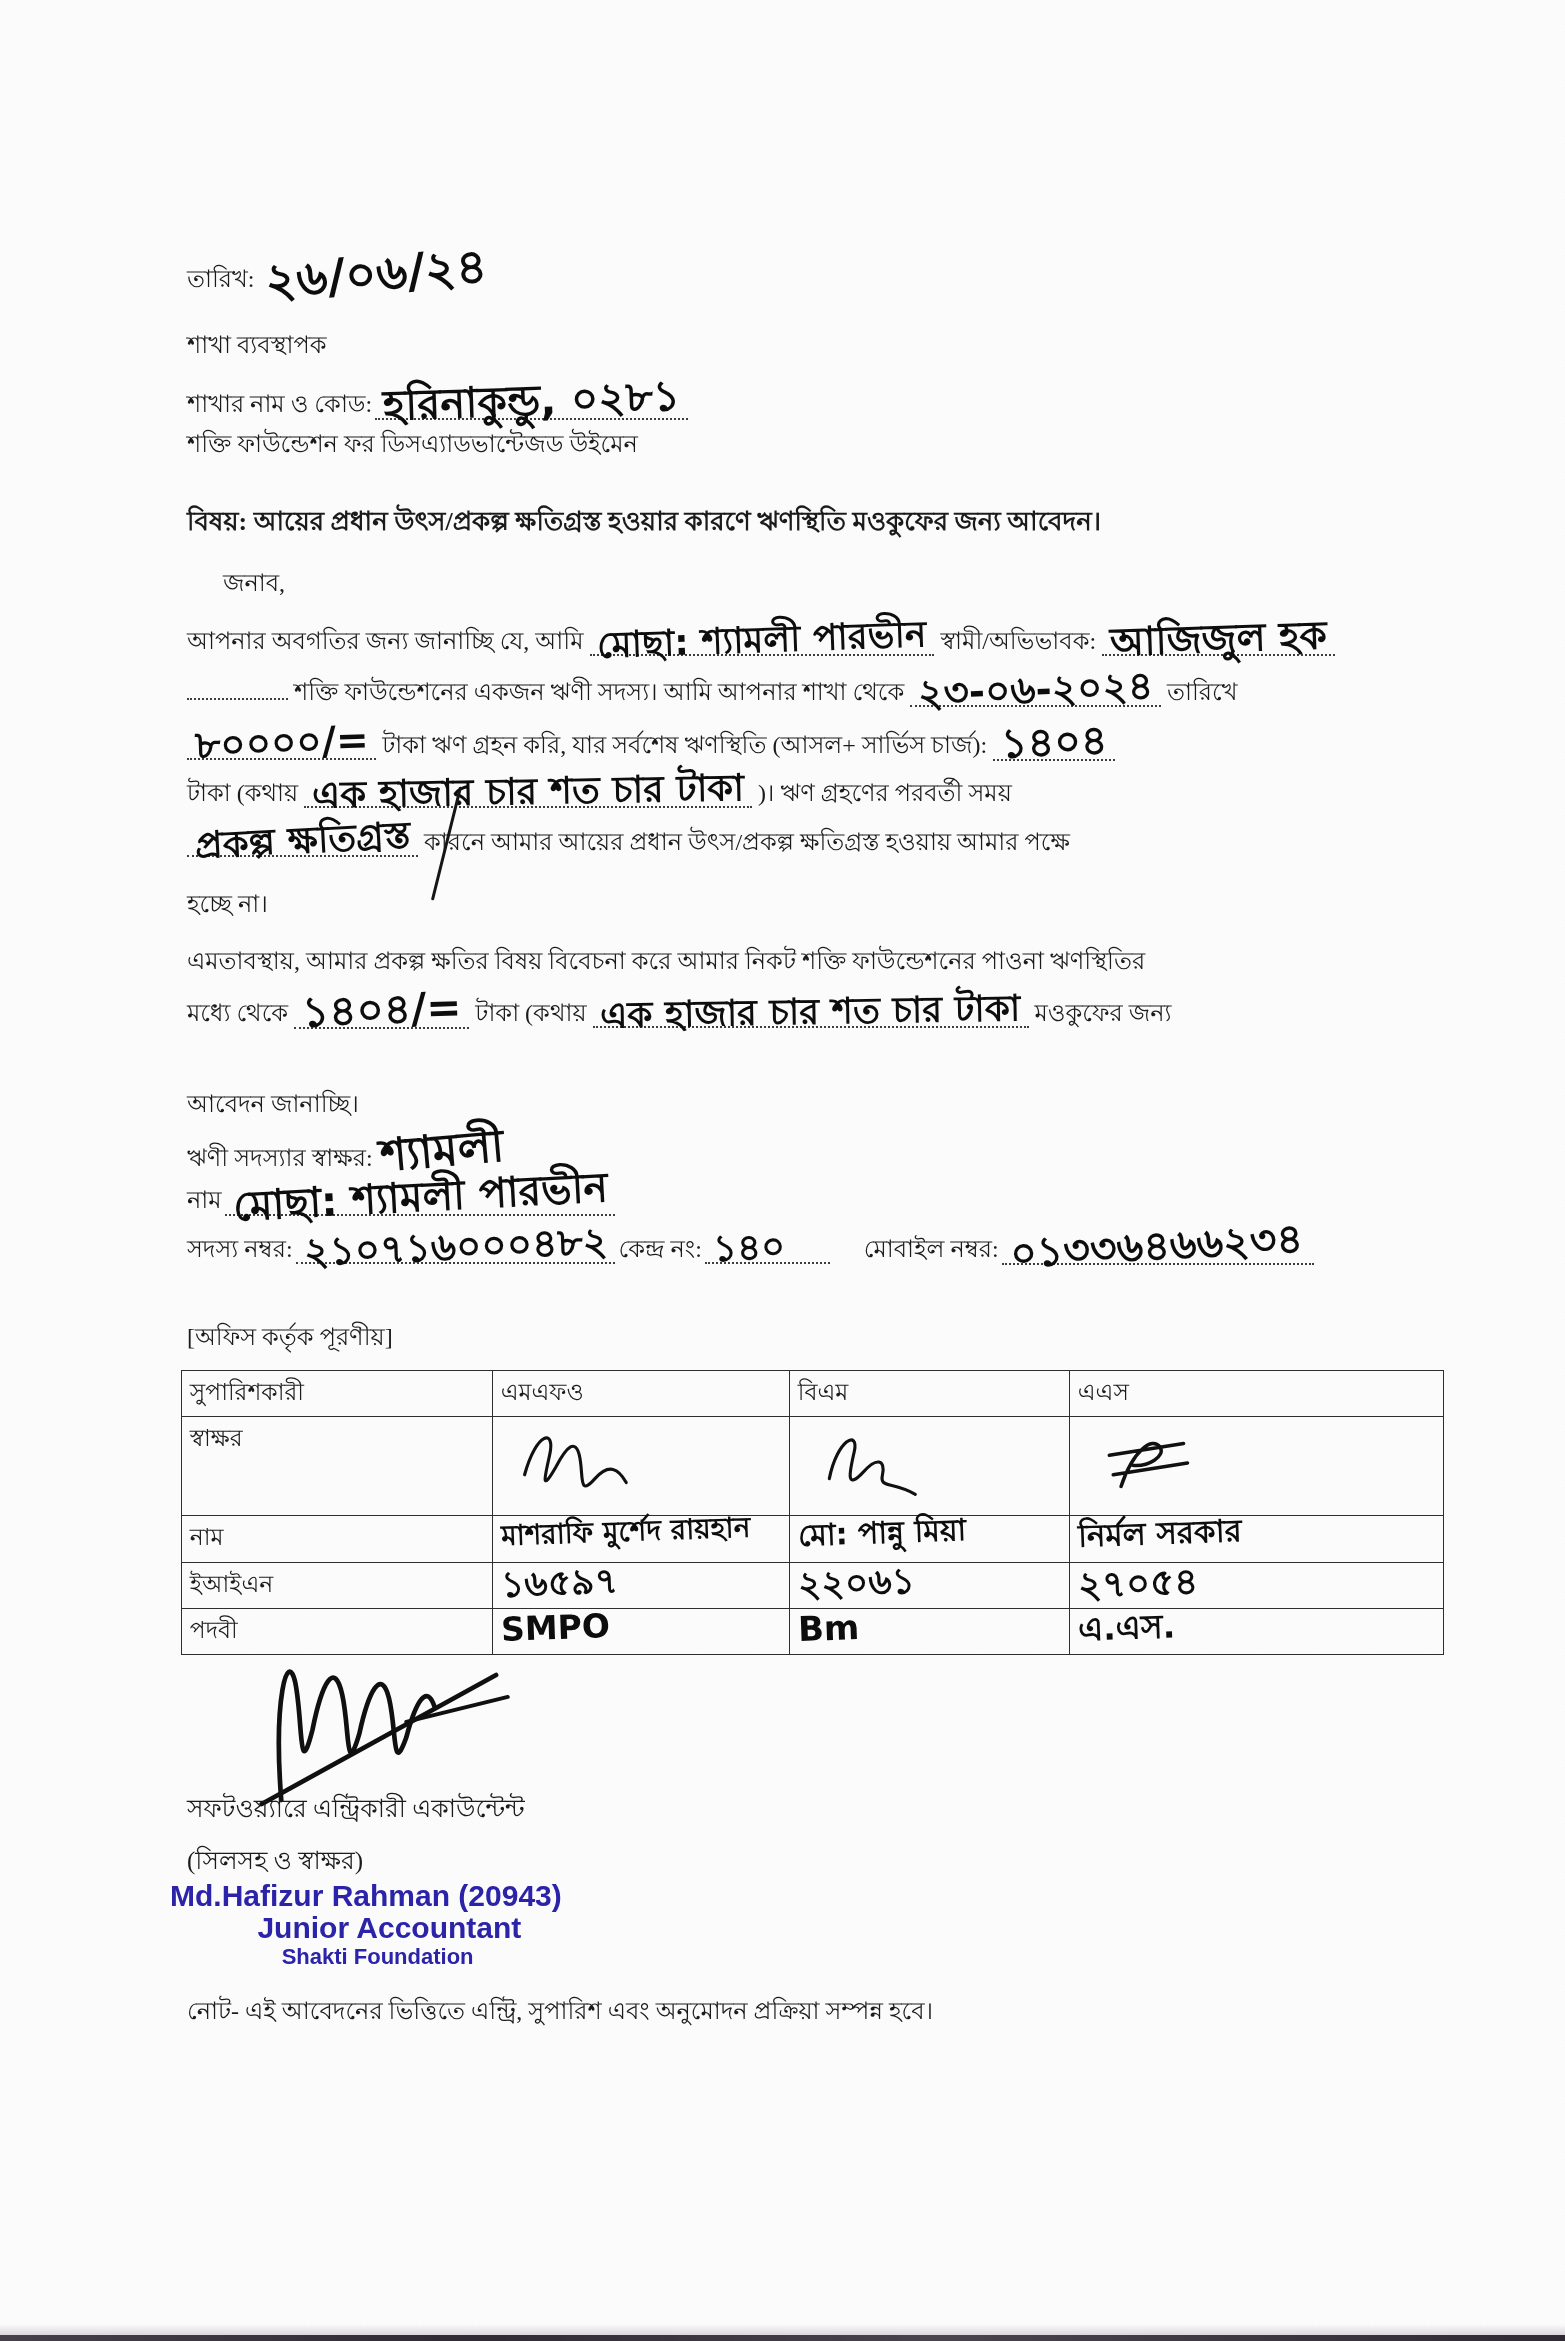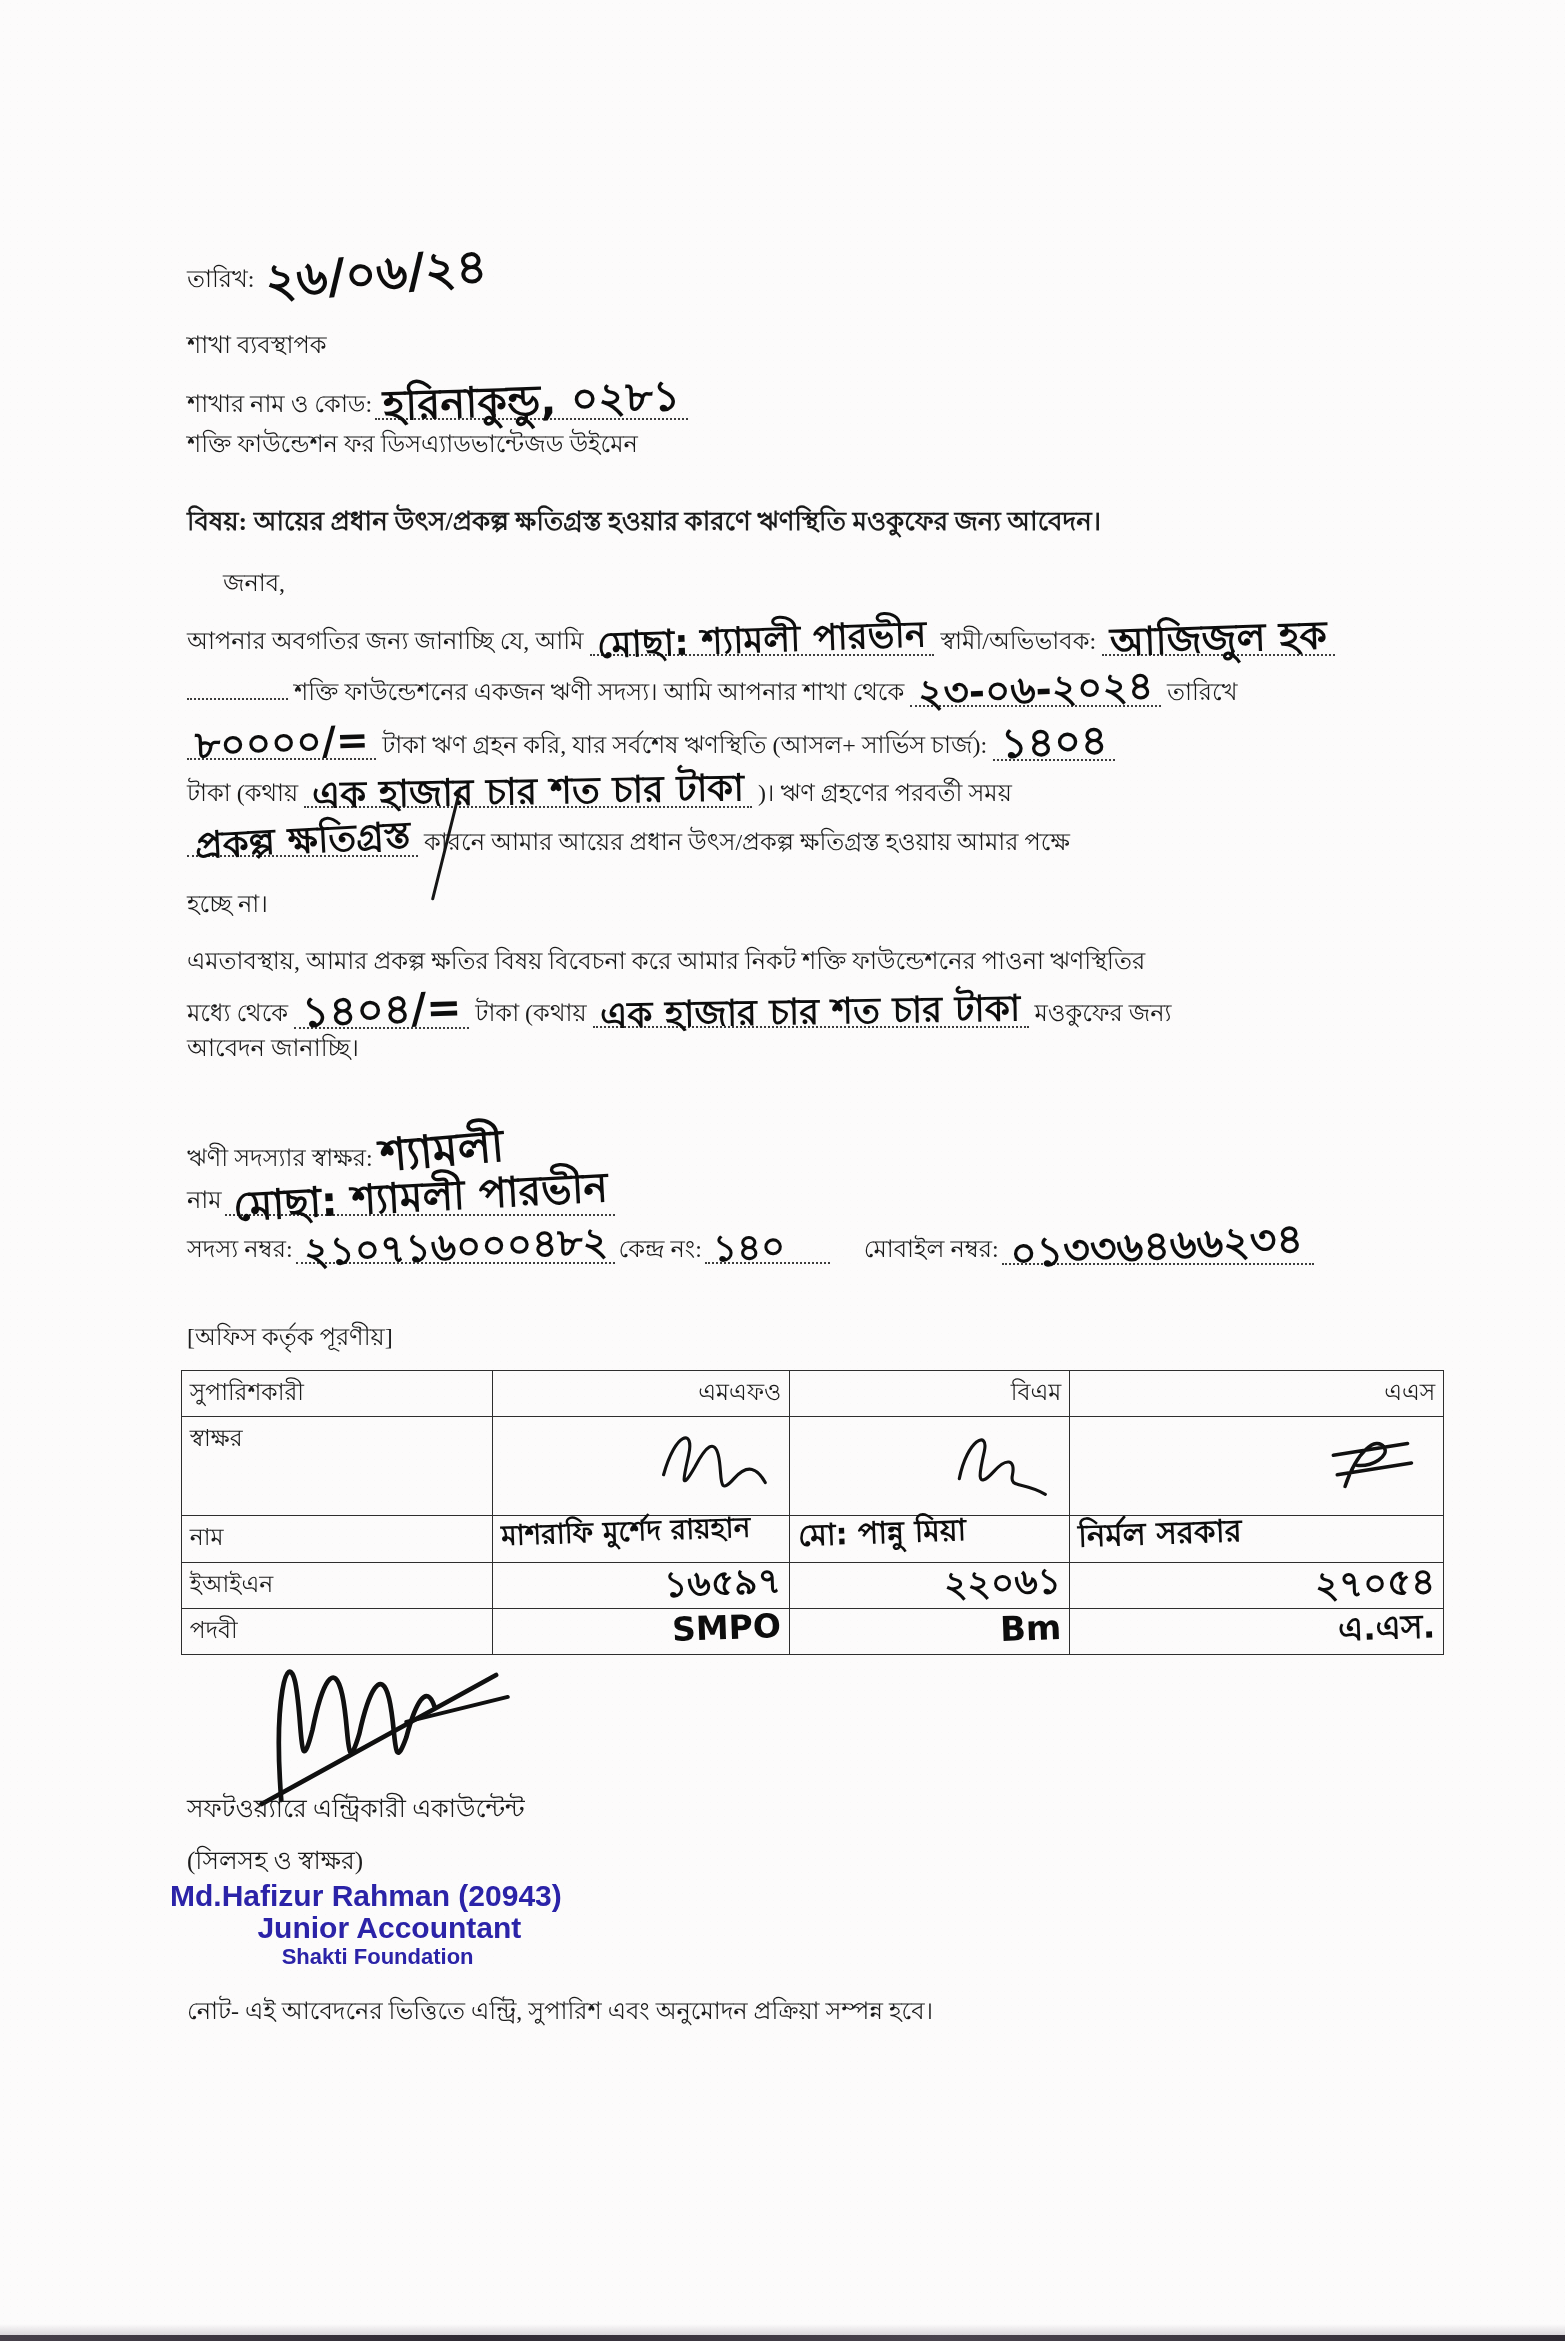--- a/index.html
+++ b/index.html
@@ -42,21 +42,21 @@
     table-layout:fixed;
     width:1262px;
   }
   table.office td{
     border:1.6px solid #2e2e2e;
     padding:3.1px 7.8px;
     font-size:23.4px;
     vertical-align:top;
     overflow:visible;
   }
-  .cell-center{text-align:right;}
+  .cell-center{text-align:left;}
   .sig-svg{overflow:visible;}
   .stamp{
     font-family:"Liberation Sans","DejaVu Sans",sans-serif;
     font-weight:bold;
     line-height:1.08;
   }
   .scan-edge{
     position:absolute;left:0;bottom:0;width:100%;height:7px;
     background:linear-gradient(to right,#46404a 0%,#2f2a33 30%,#49434d 60%,#2f2a33 100%);
   }
@@ -117,21 +117,21 @@
   <div class="abs" style="left:445px;top:785px;width:3.1px;height:117px;background:#161616;transform:rotate(14deg);border-radius:2.3px;"></div>
 
   <div class="line pr" style="top:945px;">এমতাবস্থায়, আমার প্রকল্প ক্ষতির বিষয় বিবেচনা করে আমার নিকট শক্তি ফাউন্ডেশনের পাওনা ঋণস্থিতির</div>
   <div class="line pr" style="top:987px;">
     <span>মধ্যে থেকে</span>
     <span class="fill"><span class="hw" style="font-size:42px;">১৪০৪/=</span></span>
     <span>টাকা  (কথায়</span>
     <span class="fill"><span class="hw" style="font-size:36px;transform:rotate(-1deg);">এক হাজার চার শত চার টাকা</span></span>
     <span>মওকুফের জন্য</span>
   </div>
-  <div class="line pr" style="top:1032px;">আবেদন জানাচ্ছি।</div>
+  <div class="line pr" style="top:1088px;">আবেদন জানাচ্ছি।</div>
 
   <div class="abs" style="left:187px;top:1130px;">
     <span class="pr">ঋণী সদস্যার স্বাক্ষর:</span>
     <span class="hw" style="font-size:45px;transform:rotate(-5deg);margin-left:4.7px;">শ্যামলী</span>
   </div>
   <div class="abs" style="left:187px;top:1175px;">
     <span class="pr">নাম</span>
     <span class="fill" style="min-width:375px;"><span class="hw" style="font-size:41px;transform:rotate(-3deg);">মোছা: শ্যামলী পারভীন</span></span>
   </div>
   <div class="abs" style="left:187px;top:1224px;white-space:nowrap;">

